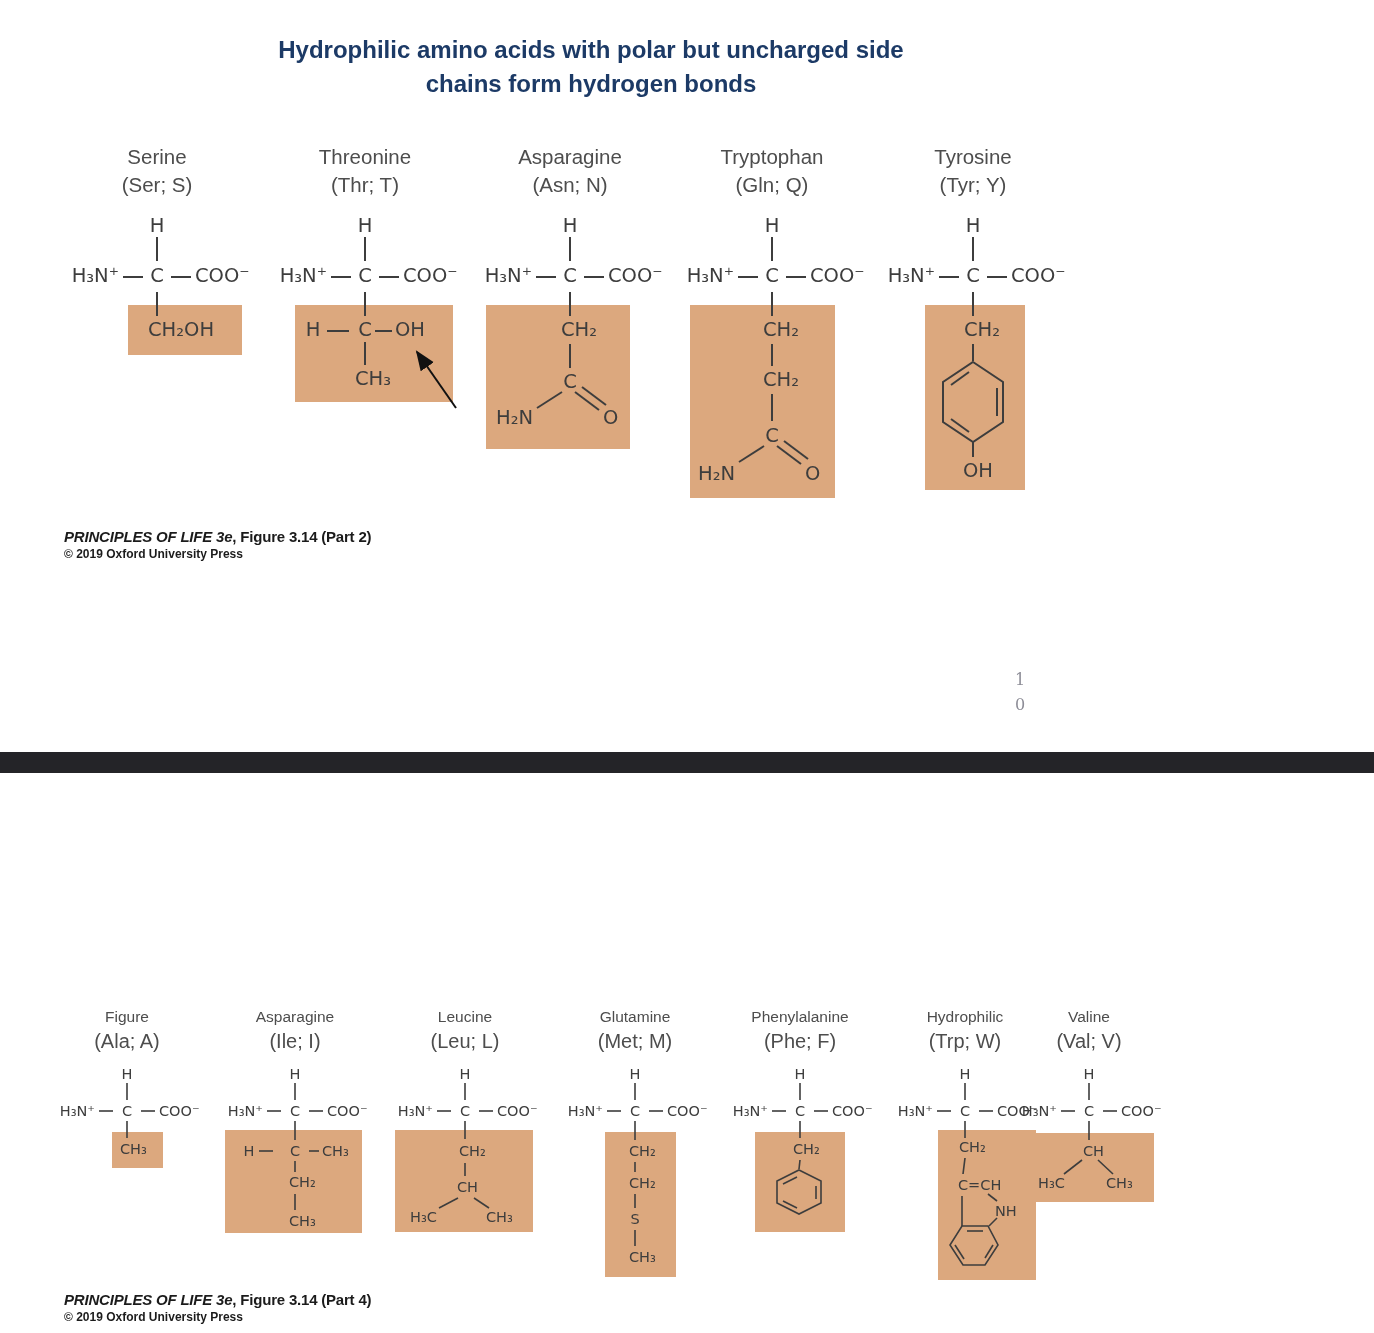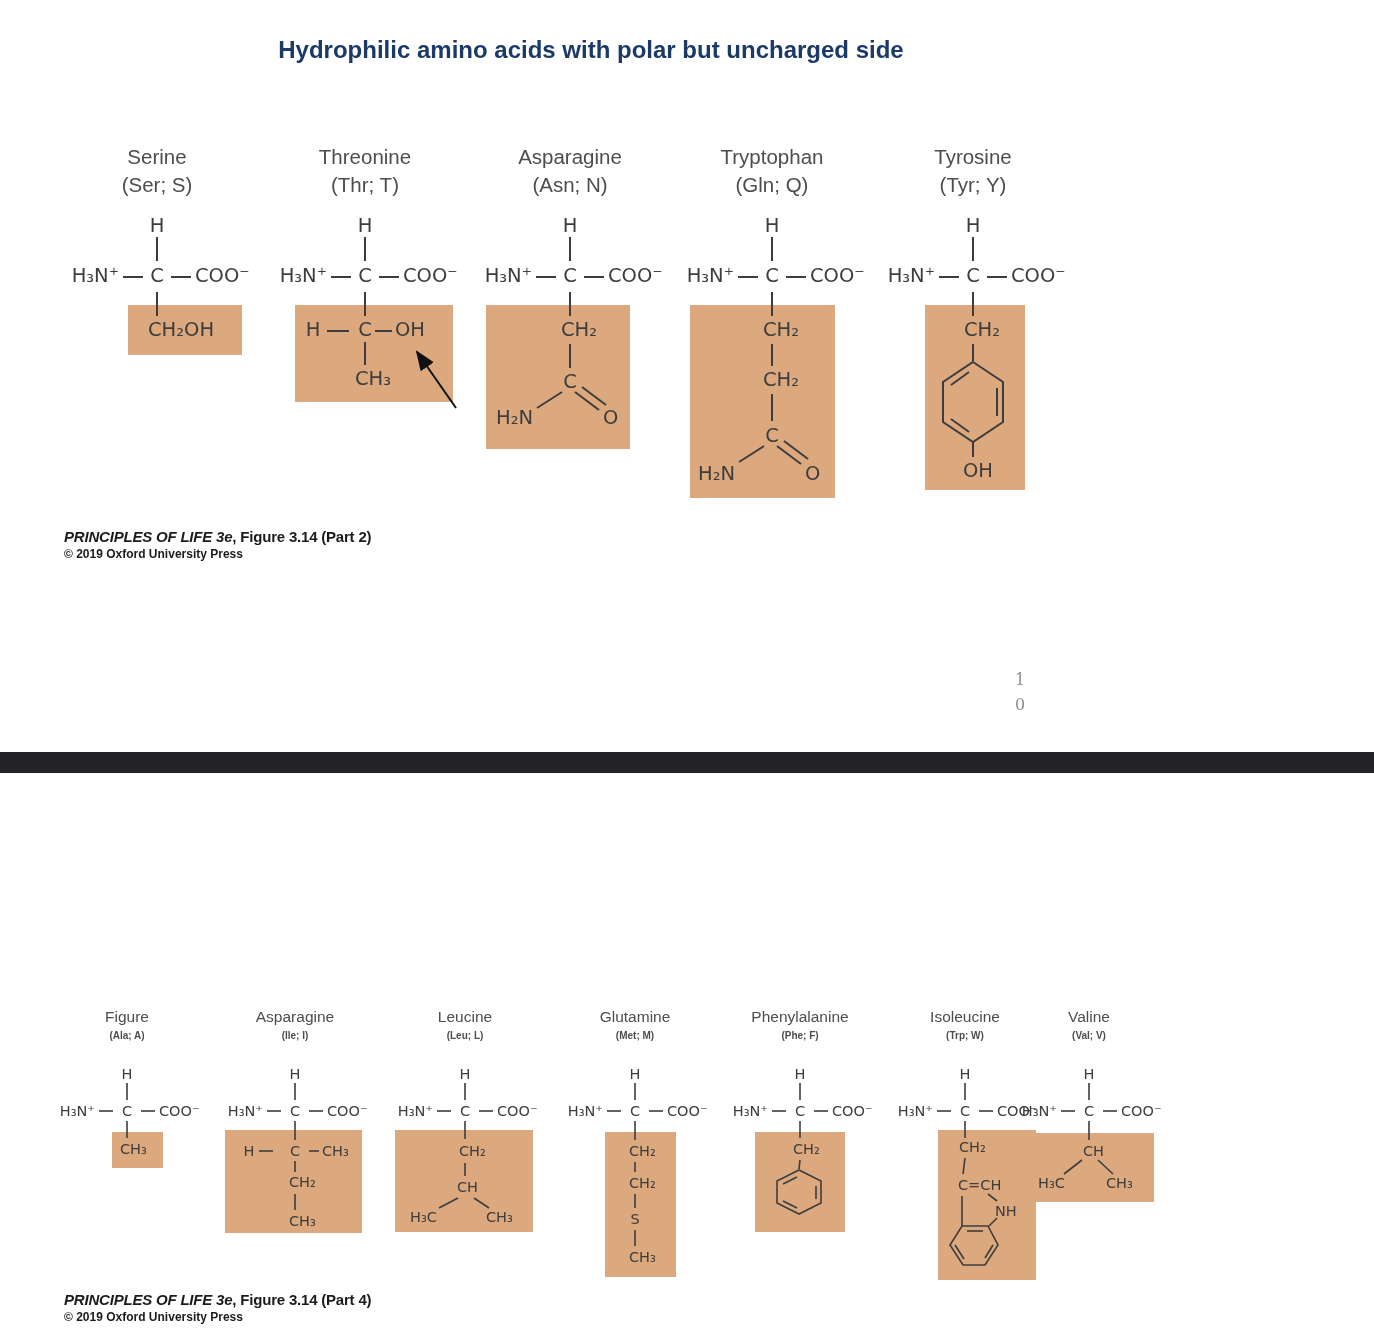--- a/index.html
+++ b/index.html
@@ -13,21 +13,21 @@
   .slide-title { position:absolute; text-align:center; font-weight:bold; color:var(--title-color,#1c3a66); }
   .title1 { top:33px; left:0; width:1182px; font-size:24px; line-height:34px; }
   .title2 { top:145px; left:0; width:1270px; font-size:23px; }
   .aa { position:absolute; }
   .aa-top { top:140px; width:200px; height:420px; }
   .aa-bot { top:235px; width:160px; height:290px; }
   .aa-name,.aa-abbr { position:absolute; left:0; width:100%; text-align:center; color:var(--label-color,#4d4d4d); z-index:2; }
   .aa-top .aa-name { top:5px;  font-size:20.5px; }
   .aa-top .aa-abbr { top:33px; font-size:20.5px; }
   .aa-bot .aa-name { top:0;    font-size:15.5px; }
-  .aa-bot .aa-abbr { top:22px; font-size:10px;font-weight:bold; }
+  .aa-bot .aa-abbr { top:22px; font-size:20px; }
   .t { position:absolute; font-family:"DejaVu Sans",sans-serif; color:var(--bond-color,#3d3d3d); white-space:nowrap; z-index:2; }
   .aa-top .t { font-size:19.5px; line-height:24px; }
   .aa-bot .t { font-size:14.5px; line-height:18px; }
   .ctr { text-align:center; }
   .hl { position:absolute; background:var(--highlight-color,#dca87e); z-index:0; }
   .bonds { position:absolute; left:0; top:0; z-index:1; }
   .bonds line, .bonds polygon { stroke:var(--bond-color,#3d3d3d); fill:none; }
   .aa-top .bonds line, .aa-top .bonds polygon { stroke-width:2; }
   .aa-bot .bonds line, .aa-bot .bonds polygon { stroke-width:1.6; }
   .bonds .arrow { stroke:#111; stroke-width:2.4; }
@@ -49,20 +49,21 @@
 </style>
 </head>
 <body>
 
 <div class="page">
 
   <section class="slide slide1">
 
     <h1 class="slide-title title1">
       <span>Hydrophilic amino acids with polar but uncharged side</span><br>
+      <span>chains form hydrogen bonds</span>
     </h1>
 
     <div class="aa aa-top" style="left:57px">
       <div class="aa-name">Serine</div>
       <div class="aa-abbr">(Ser; S)</div>
       <div class="hl" style="left:71px;top:165px;width:114px;height:50px"></div>
       <svg class="bonds" width="200" height="420">
         <line x1="100" y1="97" x2="100" y2="121"></line>
           <line x1="66" y1="137" x2="86" y2="137"></line>
         <line x1="114" y1="137" x2="134" y2="137"></line>
@@ -300,21 +301,21 @@
         <line x1="63" y1="193" x2="77" y2="200"></line>
       </svg>
       <span class="t alpha-h">H</span>
       <span class="t bb-h3n">H₃N⁺</span>
       <span class="t bb-c">C</span>
       <span class="t bb-coo">COO⁻</span>
       <span class="t" style="left:73px;top:132px">CH₂</span>
     </div>
 
     <div class="aa aa-bot" style="left:885px">
-      <div class="aa-name">Isoleucine</div>
+      <div class="aa-name">Hydrophilic</div>
       <div class="aa-abbr">(Trp; W)</div>
       <div class="hl" style="left:53px;top:122px;width:98px;height:150px"></div>
       <svg class="bonds" width="160" height="290">
         <line x1="80" y1="75" x2="80" y2="92"></line>
           <line x1="52" y1="103" x2="66" y2="103"></line>
         <line x1="94" y1="103" x2="108" y2="103"></line>
           <line x1="80" y1="113" x2="80" y2="130"></line>
         <line x1="80" y1="150" x2="78" y2="166"></line>
         <line x1="103" y1="186" x2="112" y2="193"></line>
         <line x1="77" y1="188" x2="77" y2="218"></line>

